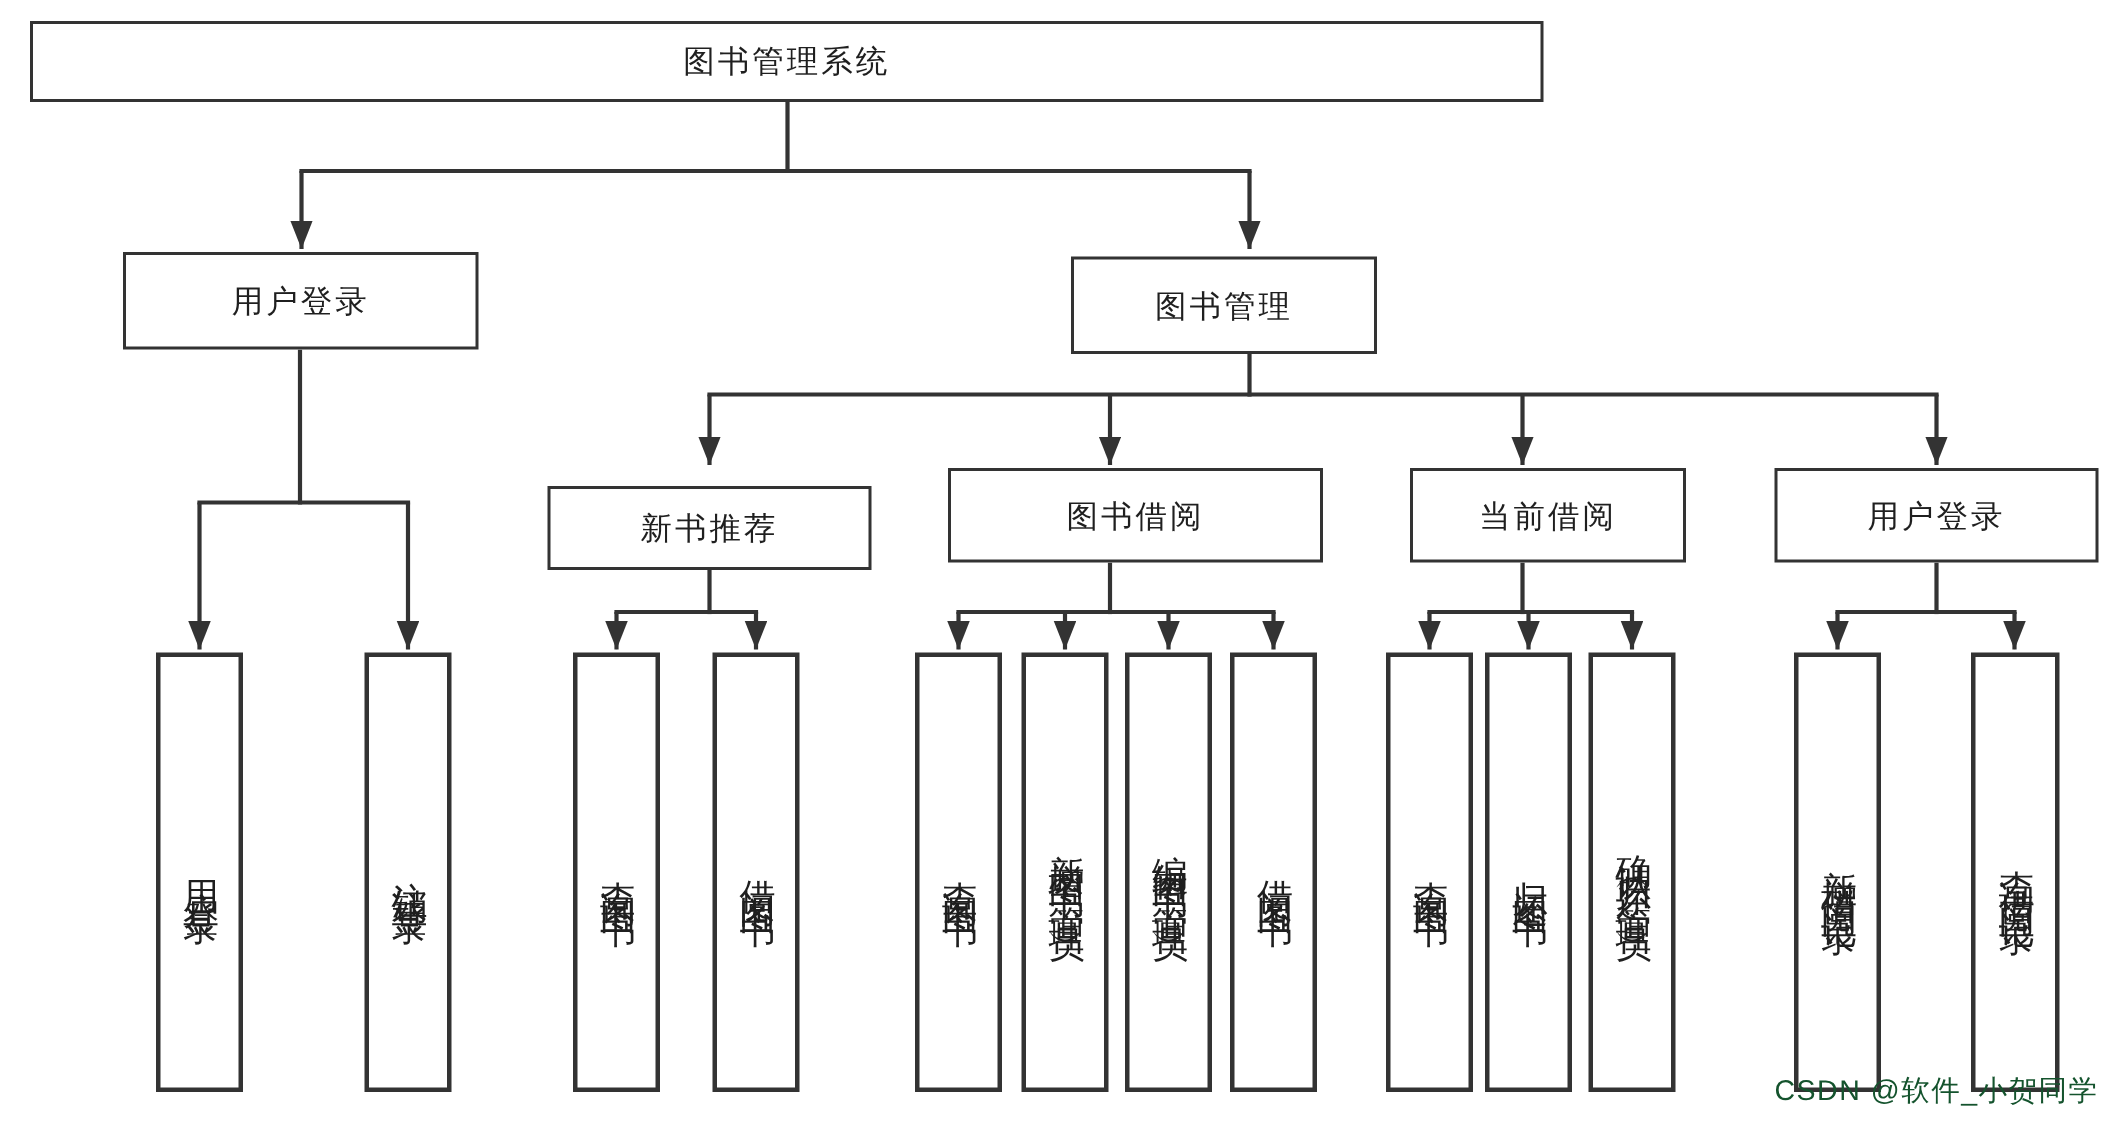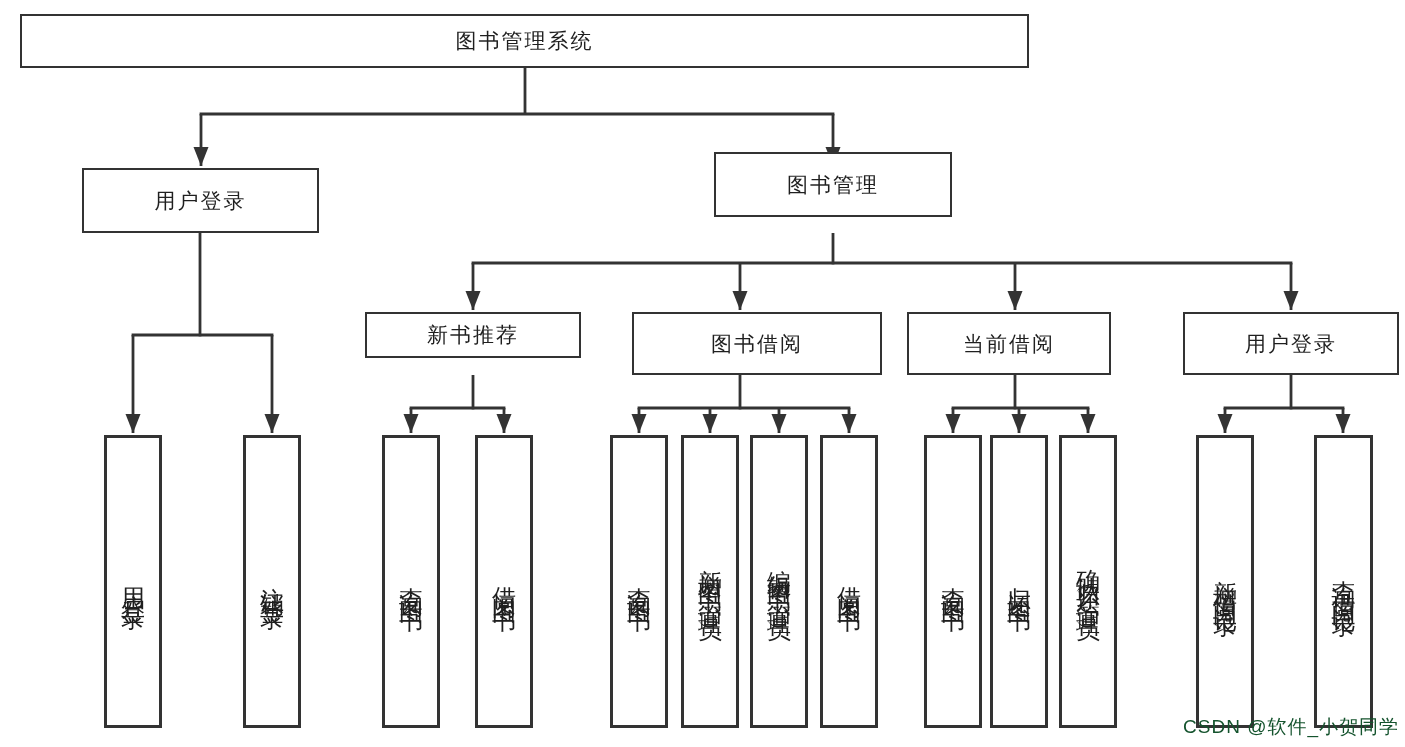--- a/index.html
+++ b/index.html
@@ -107,25 +107,25 @@
 
     <path d="M1291,375 V409.4"></path>
     <path d="M1223.6,408 H1344.4"></path>
     <path d="M1225,408 V433" marker-end="url(#ah)"></path>
     <path d="M1343,408 V433" marker-end="url(#ah)"></path>
   </svg>
 
   <div class="box" style="left:20px; top:14px; width:1009px; height:54px;">图书管理系统</div>
 
   <div class="box" style="left:82px; top:168px; width:237px; height:65px;">用户登录</div>
-  <div class="box" style="left:714px; top:152px; width:238px; height:65px;">图书管理</div>
+  <div class="box" style="left:714px; top:171px; width:204px; height:65px;">图书管理</div>
 
-  <div class="box" style="left:365px; top:312px; width:216px; height:46px;">新书推荐</div>
+  <div class="box" style="left:365px; top:324px; width:216px; height:56px;">新书推荐</div>
   <div class="box" style="left:632px; top:312px; width:250px; height:63px;">图书借阅</div>
-  <div class="box" style="left:907px; top:312px; width:204px; height:63px;">当前借阅</div>
+  <div class="box" style="left:940px; top:312px; width:184px; height:63px;">当前借阅</div>
   <div class="box" style="left:1183px; top:312px; width:216px; height:63px;">用户登录</div>
 
   <div class="vbox" style="left:104px; top:435px; width:58px; height:293px;">用户登录</div>
   <div class="vbox" style="left:243px; top:435px; width:58px; height:293px;">注销登录</div>
 
   <div class="vbox" style="left:382px; top:435px; width:58px; height:293px;">查询图书</div>
   <div class="vbox" style="left:475px; top:435px; width:58px; height:293px;">借阅图书</div>
 
   <div class="vbox" style="left:610px; top:435px; width:58px; height:293px;">查询图书</div>
   <div class="vbox" style="left:681px; top:435px; width:58px; height:293px;">新增图书（管理员）</div>

